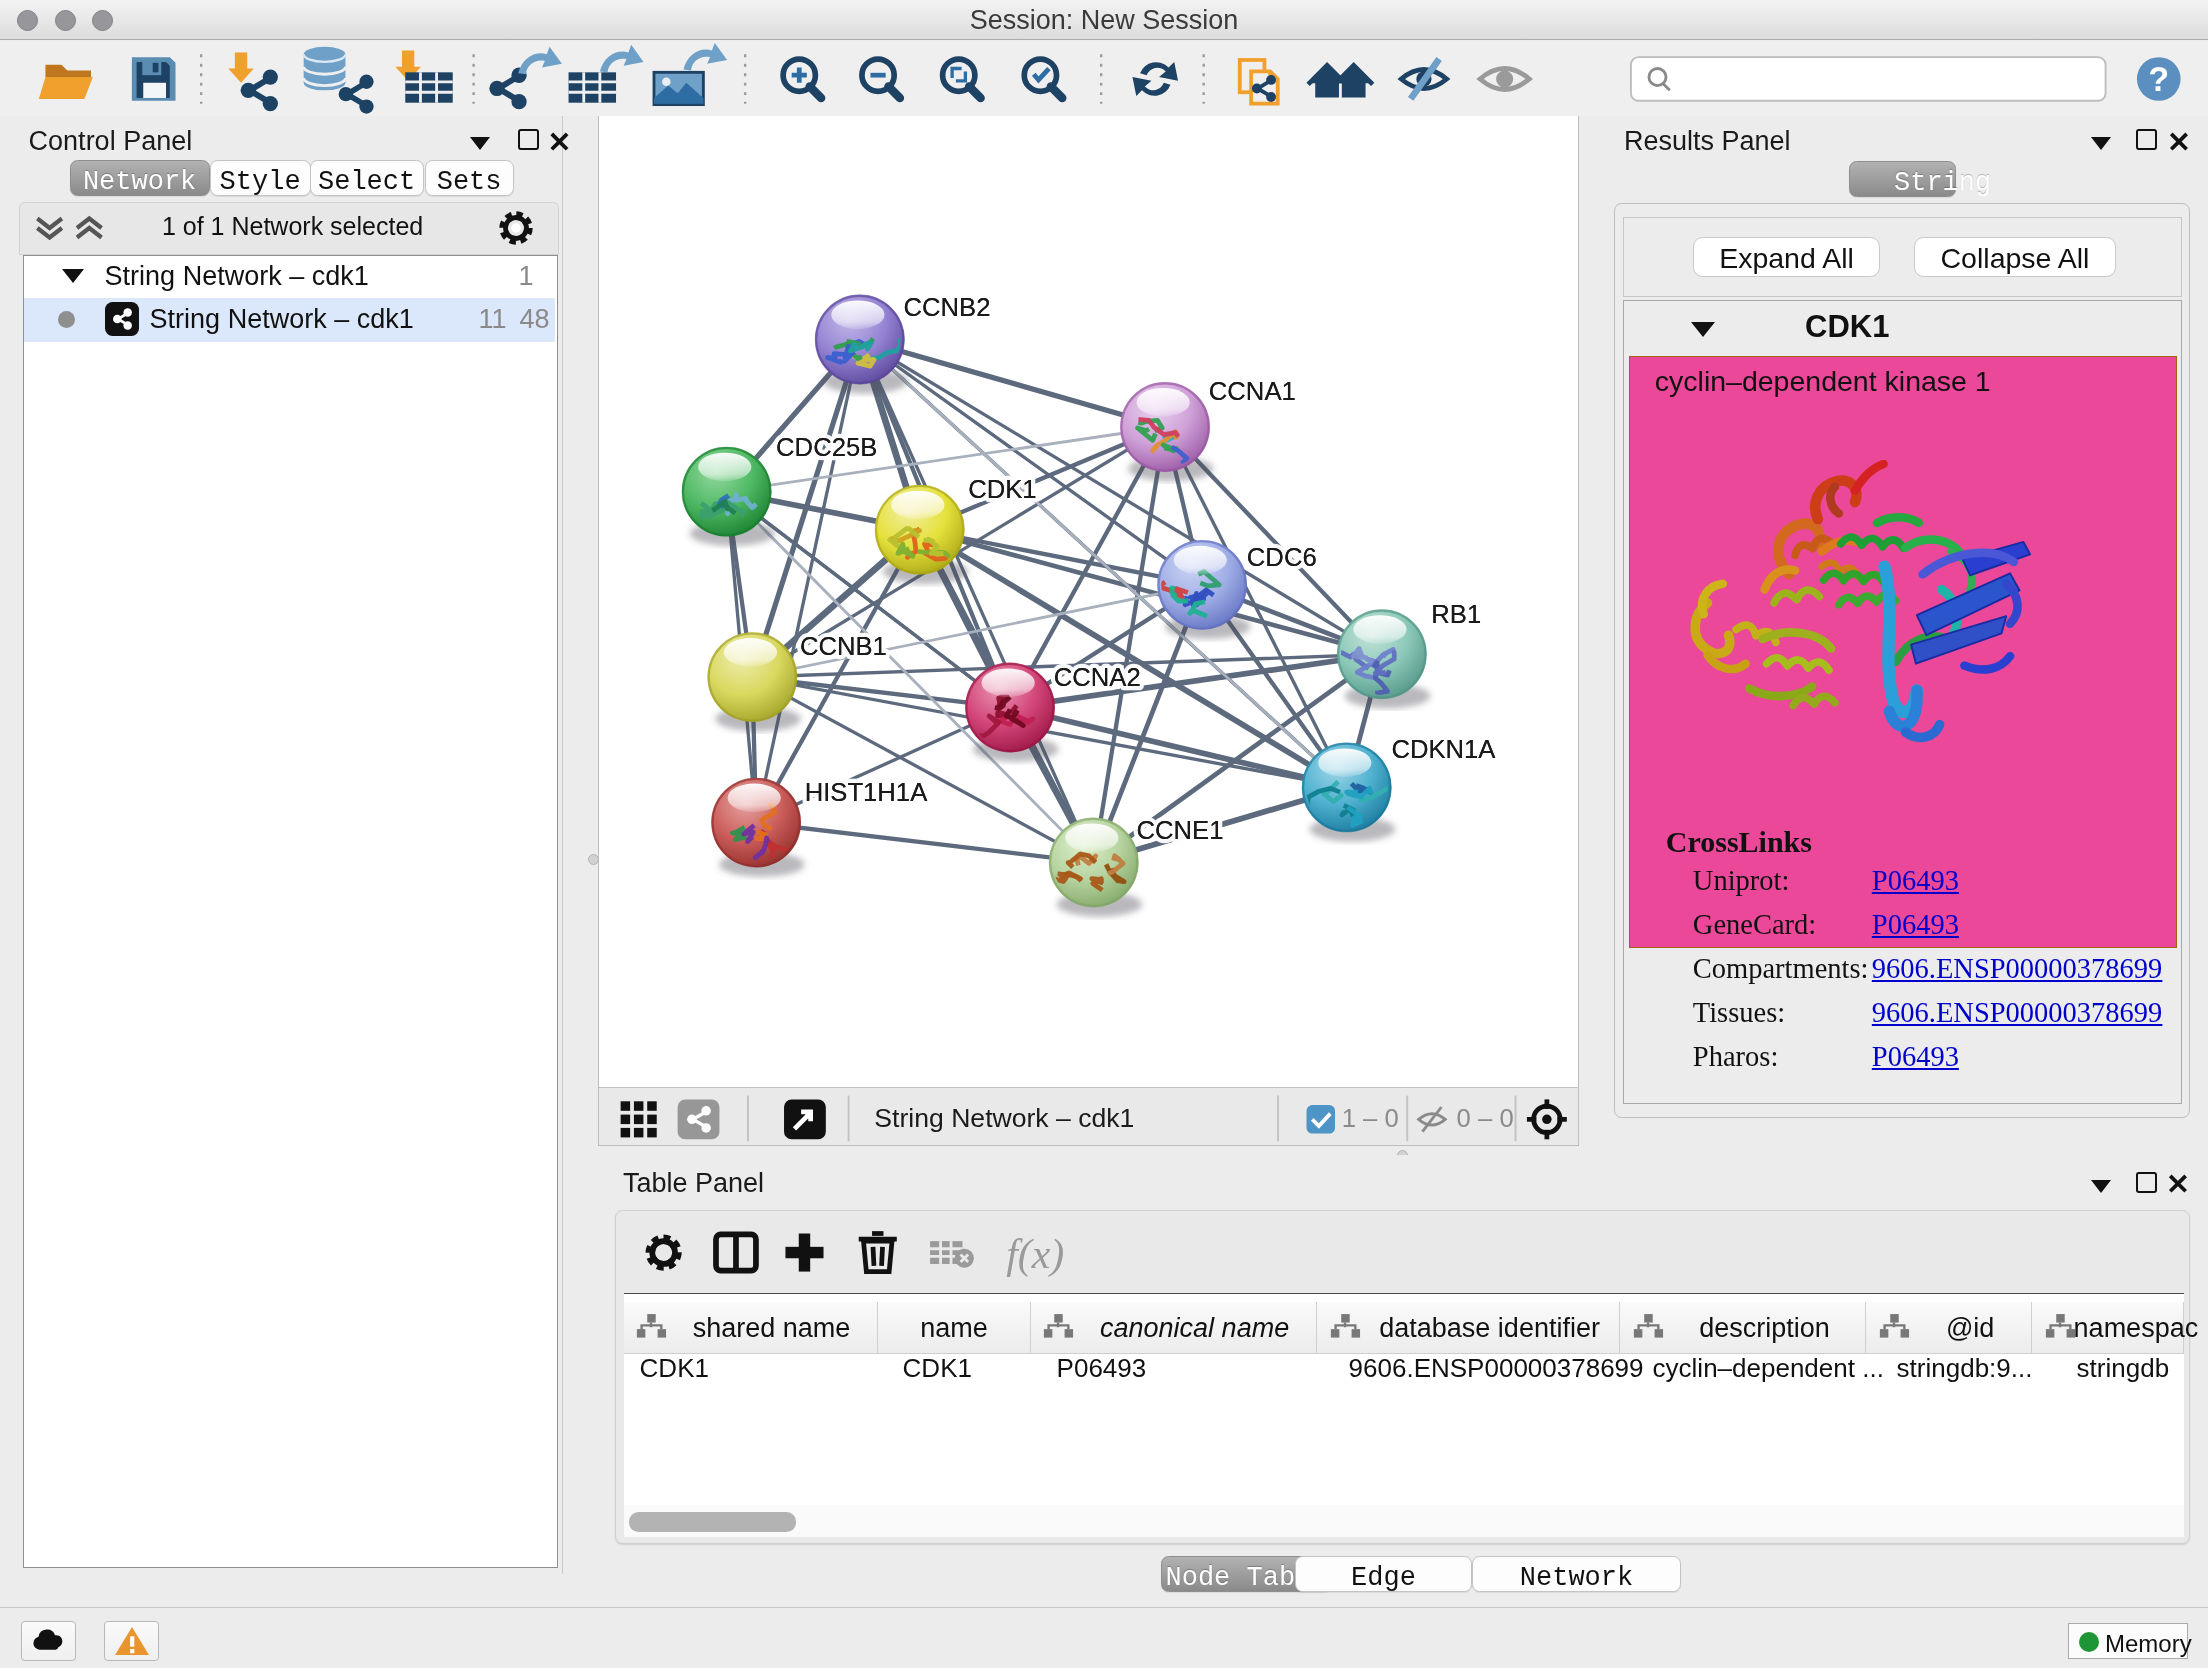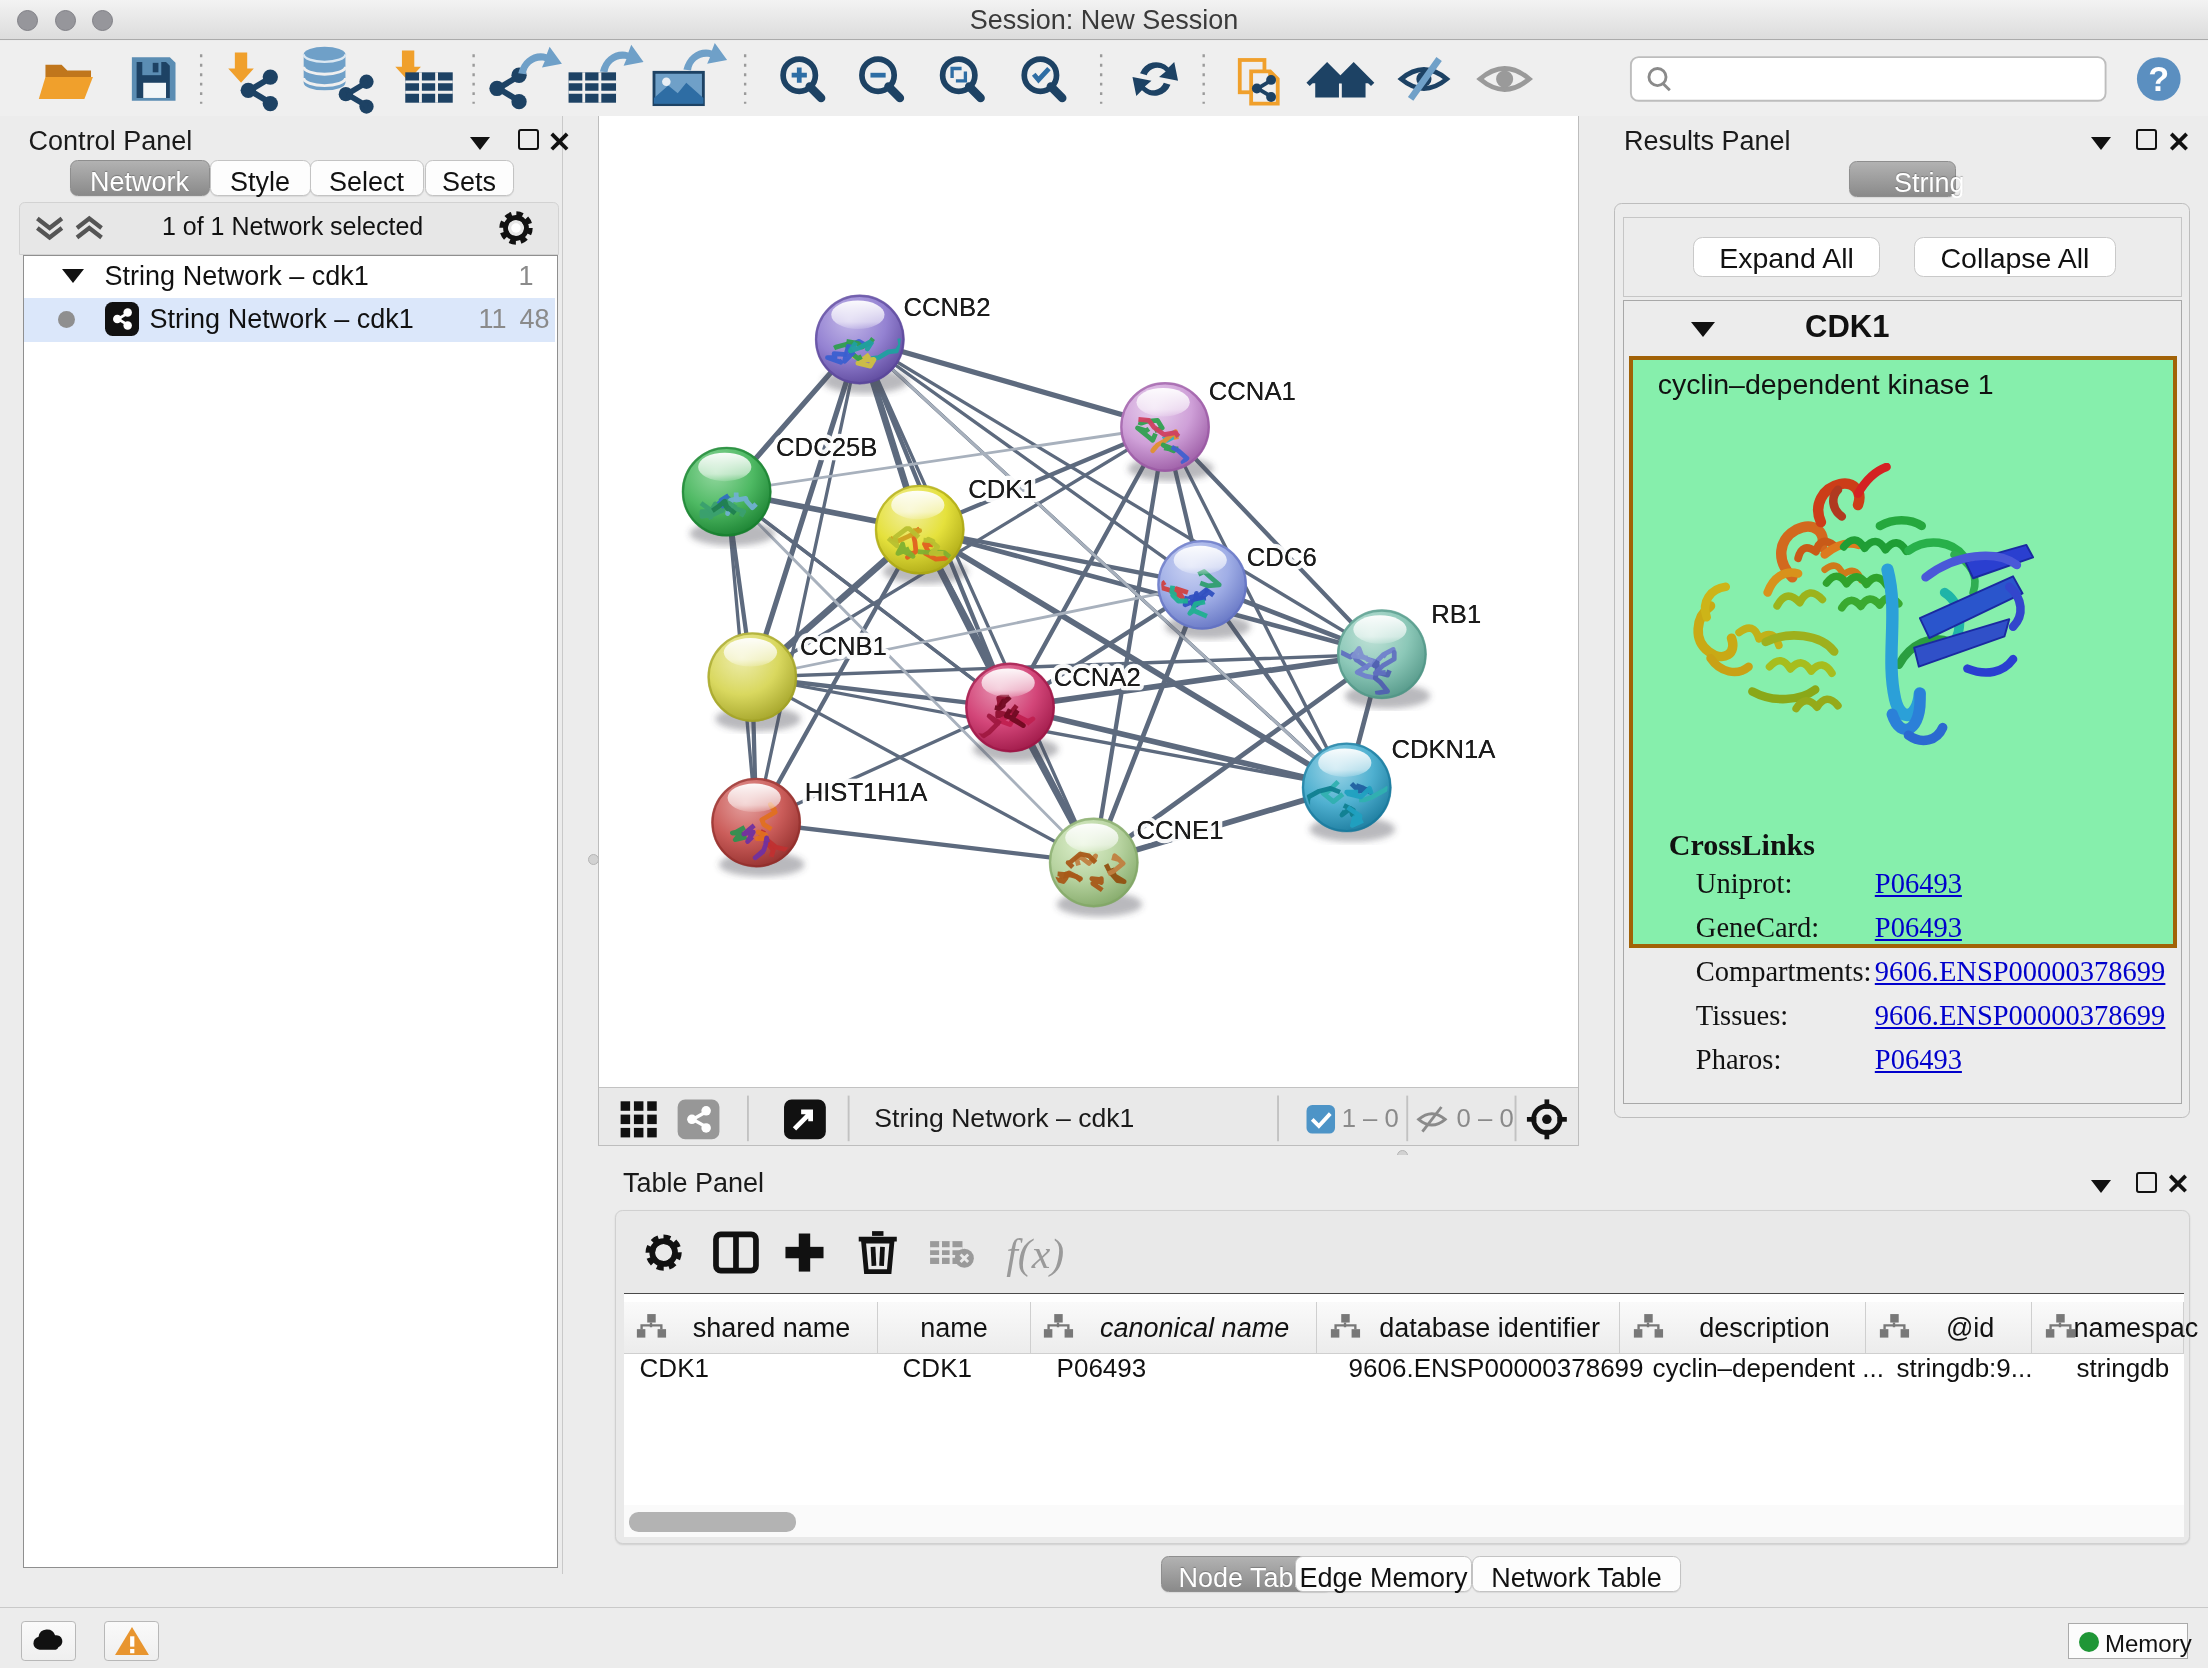--- a/index.html
+++ b/index.html
@@ -1,20 +1,20 @@
 <!DOCTYPE html>
 <html style="font-size:15px"><head>
 <meta charset="utf-8">
 <style>
 html,body{margin:0;padding:0;background:#ececec;}
 *{box-sizing:border-box;}
 #win{position:relative;width:2208px;height:1668px;background:#ececec;font-family:"Liberation Sans",sans-serif;overflow:hidden;}
 .abs{position:absolute;}
 .panelhead{font-size:27px;color:#1a1a1a;}
-.tab{position:absolute;height:36px;line-height:42px;text-align:center;font-size:27px;color:#111;background:#fdfdfd;border:1px solid #c3c3c3;border-radius:7.6px;box-shadow:0 1px 1px rgba(0,0,0,0.08);}
+.tab{position:absolute;height:36px;line-height:42px;text-align:center;font-size:27px;color:#111;background:#fdfdfd;border:1px solid #c3c3c3;border-radius:7.6px;box-shadow:0 1px 1px rgba(0,0,0,0.08);font-family:Liberation Mono, monospace;}
 .tabsel{background:linear-gradient(#b2b2b2,#8a8a8a);color:#fff;border:1px solid #8e8e8e;text-shadow:0 -1px 1px rgba(0,0,0,0.25);}
 </style>
 </head>
 <body>
 <div id="win">
 
   <div class="abs" style="left:0;top:0;width:2208px;height:40px;background:linear-gradient(#f3f3f3,#dcdcdc);border-bottom:1px solid #ababab;"></div>
   <div class="abs" style="left:17px;top:9.5px;width:21px;height:21px;border-radius:50%;background:#96969b;border:1px solid #808086;"></div>
   <div class="abs" style="left:55px;top:9.5px;width:21px;height:21px;border-radius:50%;background:#96969b;border:1px solid #808086;"></div>
   <div class="abs" style="left:92px;top:9.5px;width:21px;height:21px;border-radius:50%;background:#96969b;border:1px solid #808086;"></div>
@@ -582,21 +582,21 @@
 
     <div class="abs" style="left:34px;top:87px;width:576px;height:915px;background:#ececec;border:1px solid #bdbdbd;border-radius:7.6px;"></div>
 
     <div class="abs" style="left:43px;top:101px;width:559px;height:80px;background:#ececec;border:1px solid #c6c6c6;"></div>
     <div class="abs" style="left:113px;top:121px;width:187px;height:40px;background:#fff;border:1px solid #c9c9c9;border-radius:9.5px;text-align:center;font-size:28.5px;line-height:40px;color:#111;">Expand All</div>
     <div class="abs" style="left:334px;top:121px;width:202px;height:40px;background:#fff;border:1px solid #c9c9c9;border-radius:9.5px;text-align:center;font-size:28.5px;line-height:40px;color:#111;">Collapse All</div>
 
     <div class="abs" style="left:43px;top:184px;width:559px;height:804px;background:#ececec;border:1px solid #a8a8a8;">
       <div class="abs" style="left:67px;top:21px;width:0;height:0;border-left:12.4px solid transparent;border-right:12.4px solid transparent;border-top:15px solid #111;"></div>
       <div class="abs" style="left:181px;top:7.6px;font-size:31px;font-weight:bold;color:#111;">CDK1</div>
-      <div class="abs" style="left:4.8px;top:55px;width:548px;height:592px;background:#86efac;border:4px solid #a16207;">
+      <div class="abs" style="left:4.8px;top:55px;width:548px;height:592px;background:#ec4899;border:1px solid #a16207;">
         <div class="abs" style="left:25px;top:7.6px;font-size:28.5px;color:#111;">cyclin–dependent kinase 1</div>
         <svg class="abs" style="left:49px;top:103px;" width="352" height="299" viewBox="0 0 370 314" id="ribbon">
             <g fill="none" stroke-linecap="round" stroke-linejoin="round">
 <path d="M30 150 C14 162 12 186 28 198 C44 210 58 200 52 184" stroke="#c9a915" stroke-width="10"></path>
 <path d="M46 130 C30 132 20 146 26 162" stroke="#cdb418" stroke-width="9"></path>
 <path d="M30 205 C40 220 58 224 70 214" stroke="#c9a115" stroke-width="9"></path>
 <path d="M60 178 q11.0 -16 22 0 q11.0 -16 22 0 " stroke="#c2b119" stroke-width="8" transform="rotate(18 60 178)"></path>
 <path d="M100 150 q12.0 -17 24 0 q12.0 -17 24 0 " stroke="#9cb31c" stroke-width="8" transform="rotate(-8 100 150)"></path>
 <path d="M92 214 q11.0 -15 22 0 q11.0 -15 22 0 q11.0 -15 22 0 " stroke="#a7bd1e" stroke-width="8" transform="rotate(6 92 214)"></path>
 <path d="M88 188 C112 176 146 180 160 198" stroke="#9eb01d" stroke-width="9"></path>

